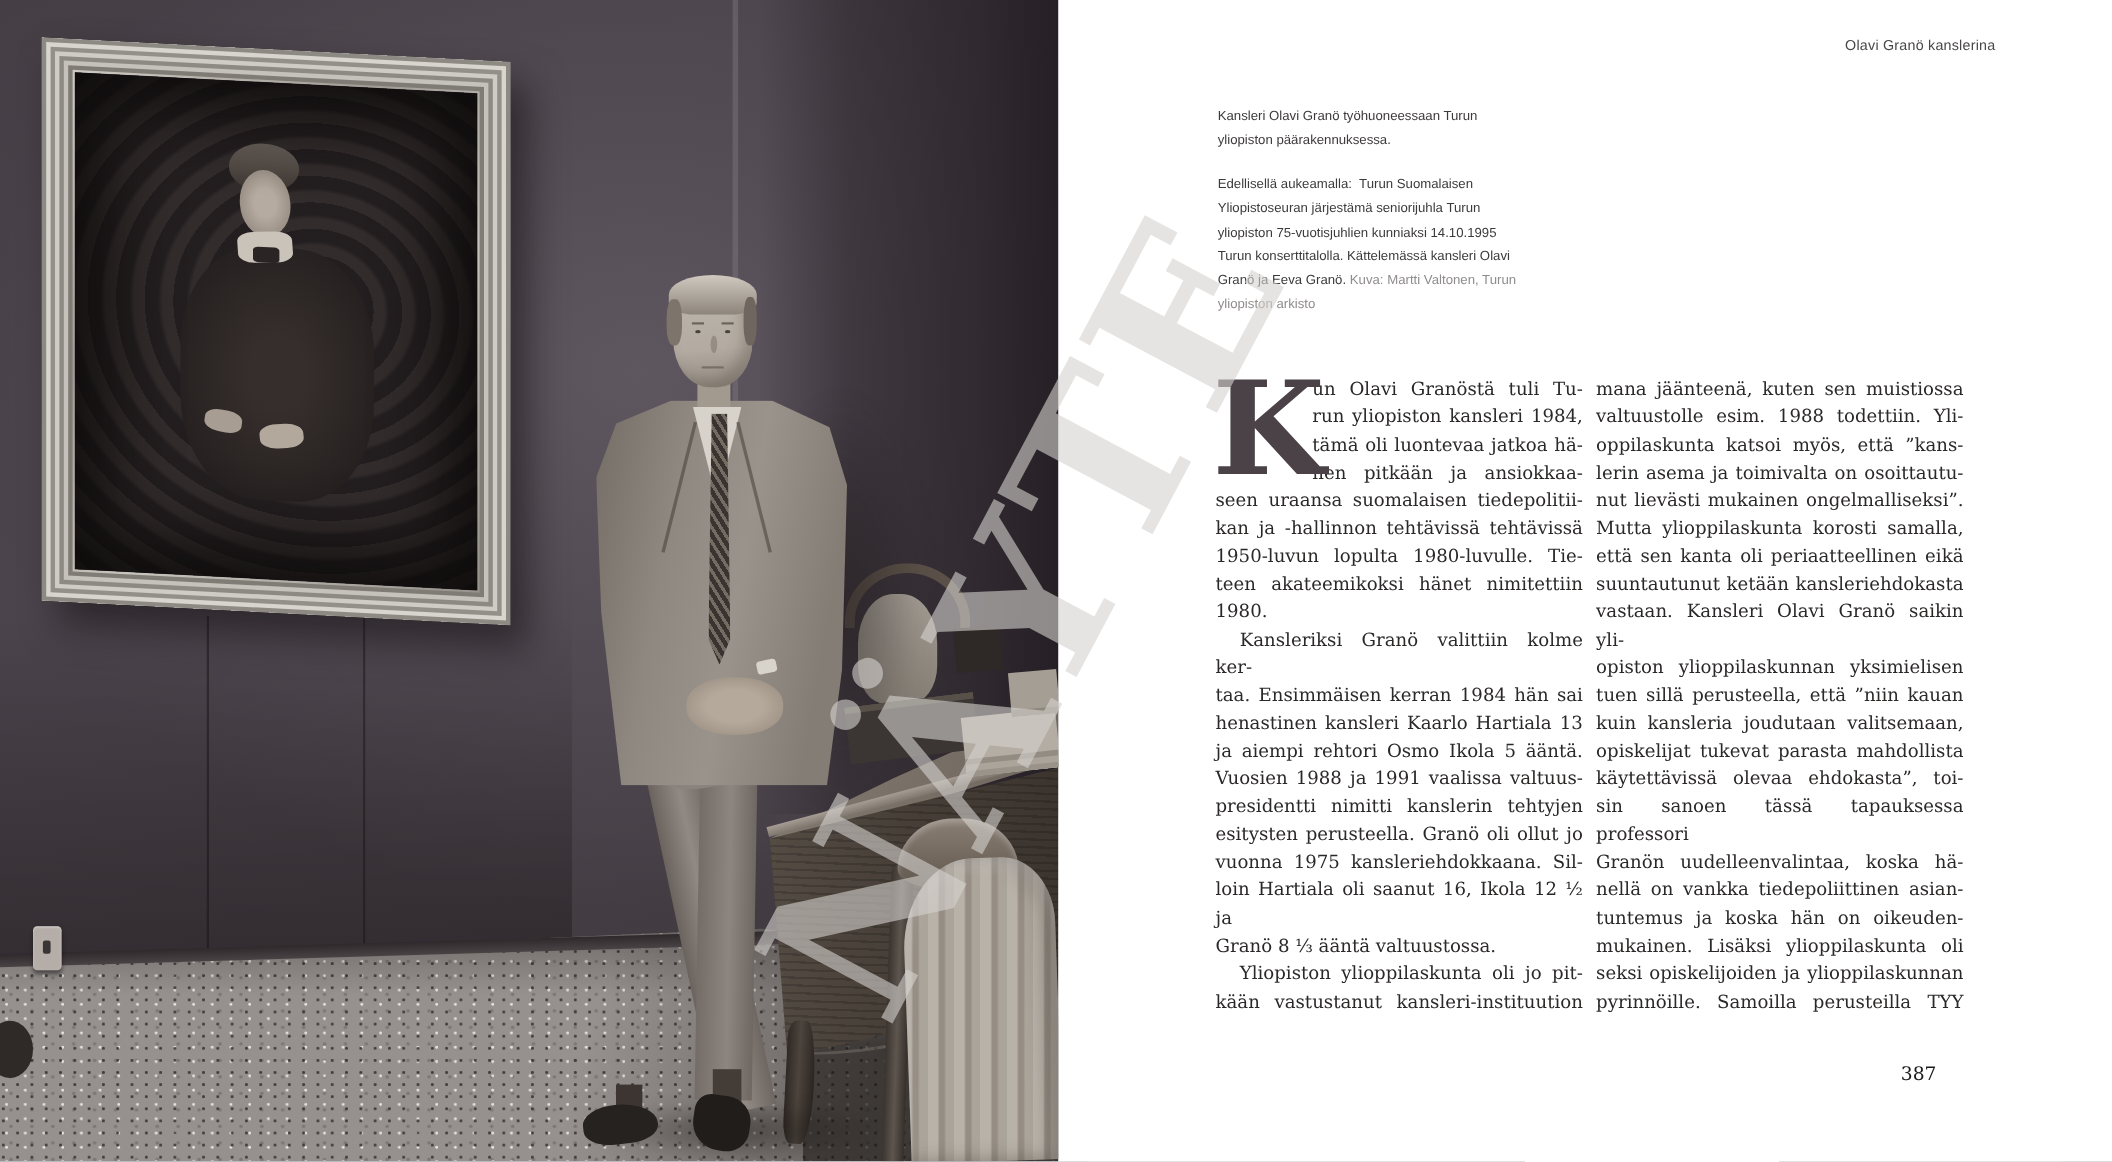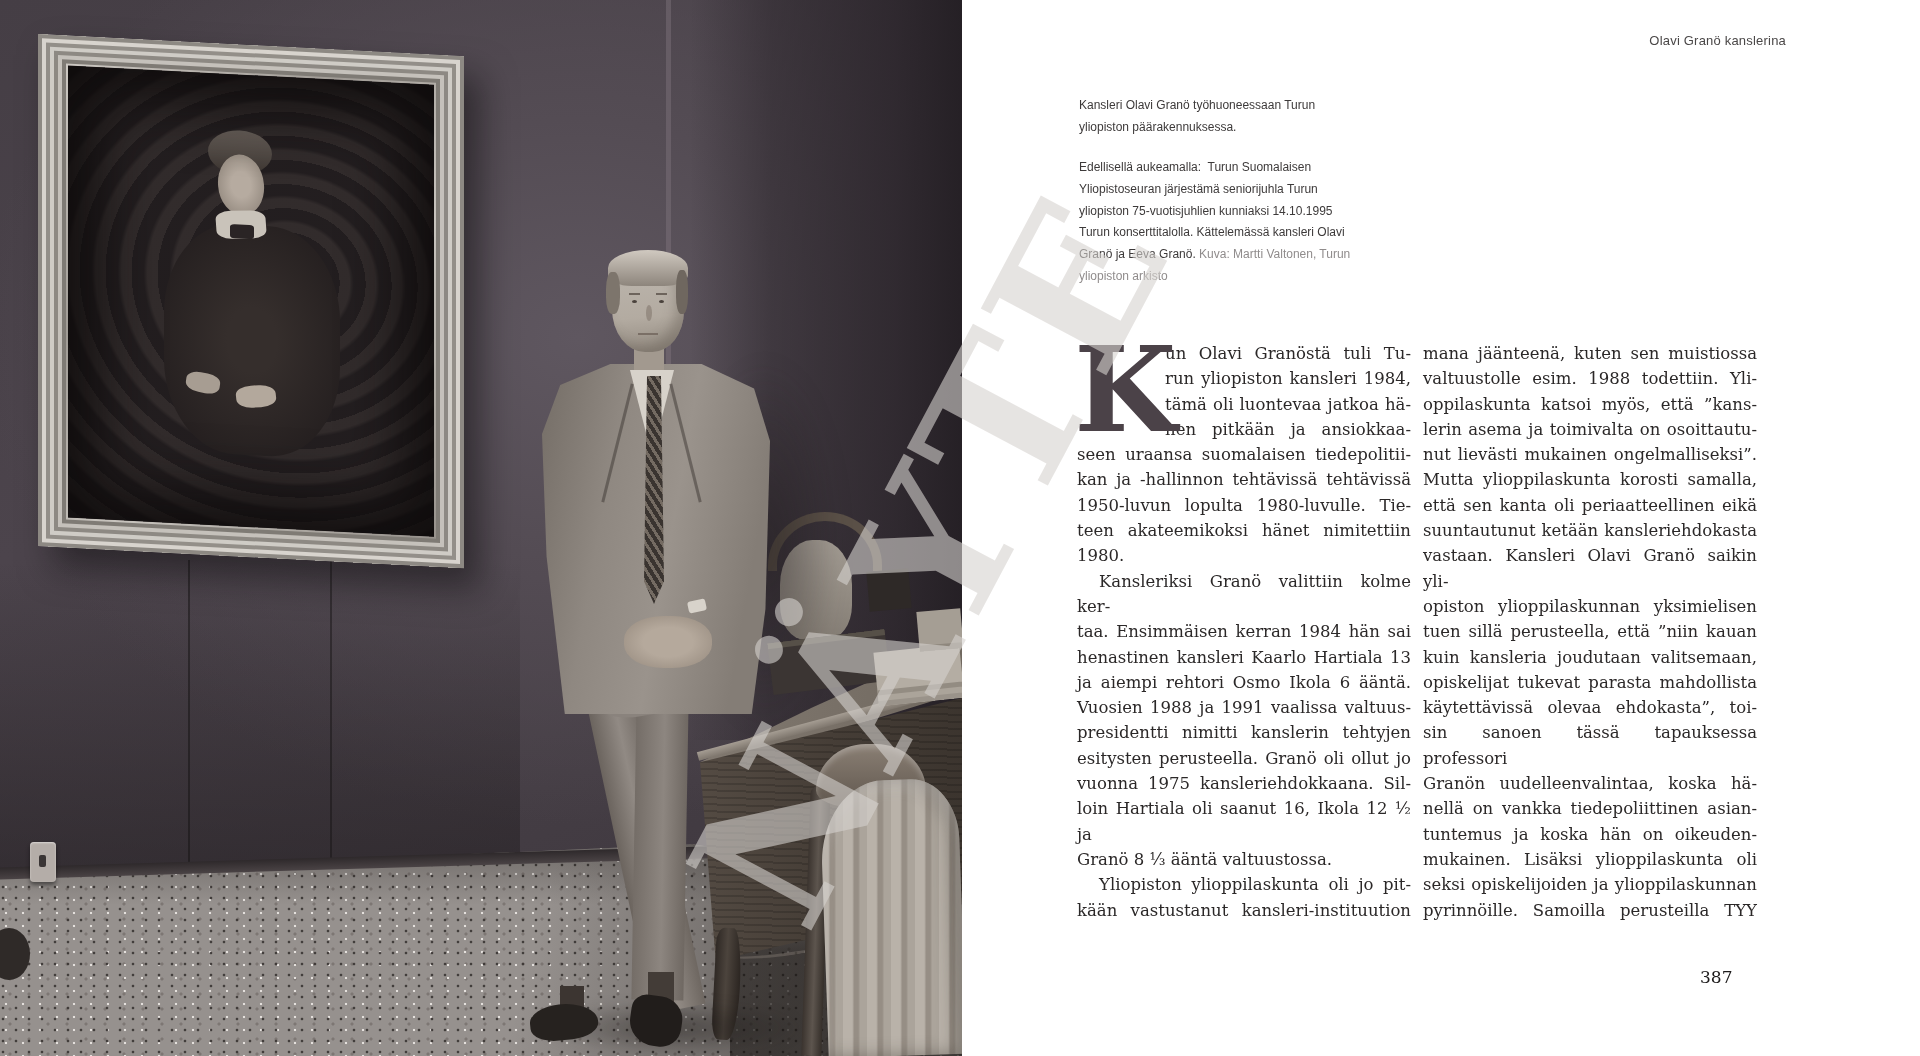--- a/index.html
+++ b/index.html
@@ -142,21 +142,21 @@
   .items{position:absolute;inset:0;z-index:14;}
   .it-box{position:absolute;left:770px;top:636px;width:118px;height:52px;transform:rotate(-7deg);
     background:#3b3533;box-shadow:inset 0 6px 0 #565048;}
   .it-papers1{position:absolute;left:876px;top:648px;width:86px;height:54px;transform:rotate(-6deg);
     background:#b4ada3;box-shadow:inset 0 -5px 0 #9a938a, inset 0 -11px 0 #aba49a, inset 0 -16px 0 #938c82;}
   .it-papers2{position:absolute;left:918px;top:610px;width:44px;height:40px;transform:rotate(-5deg);
     background:#a59e94;box-shadow:inset 0 -6px 0 #8e877d;}
   .it-dark{position:absolute;left:868px;top:570px;width:42px;height:40px;transform:rotate(-5deg);background:#2e2927;}
   .blob-bl{position:absolute;left:-12px;top:928px;width:42px;height:52px;border-radius:50%;background:#2f2a28;z-index:6;}
   
-  .page-right{position:absolute;left:962px;top:0;width:884px;height:1056px;background:#ffffff;z-index:10;}
+  .page-right{position:absolute;left:990px;top:0;width:884px;height:1056px;background:#ffffff;z-index:10;}
   .running-header{position:absolute;right:60px;top:33px;font-size:13px;letter-spacing:.2px;color:#4a4747;}
   .caption{position:absolute;left:117px;font-size:12px;line-height:21.8px;color:#3d3a3a;}
   .caption .tline{text-align:left;text-align-last:auto;white-space:pre;}
   .caption-top{top:95px;}
   .caption-prev{top:157px;}
   .credit{color:#908c8c;}
   .bodycol{position:absolute;top:341px;width:334px;color:#2b2828;
     font-family:"DejaVu Serif","Liberation Serif",serif;font-size:16.5px;line-height:25.3px;}
   .col1{left:115px;}
   .col2{left:461px;}
@@ -296,21 +296,21 @@
         <div class="tline dc"><span>tämä oli luontevaa jatkoa hä-</span></div>
         <div class="tline dc"><span>nen pitkään ja ansiokkaa-</span></div>
         <div class="tline"><span>seen uraansa suomalaisen tiedepolitii-</span></div>
         <div class="tline"><span>kan ja -hallinnon tehtävissä tehtävissä</span></div>
         <div class="tline"><span>1950-luvun lopulta 1980-luvulle. Tie-</span></div>
         <div class="tline"><span>teen akateemikoksi hänet nimitettiin</span></div>
         <div class="tline end"><span>1980.</span></div>
         <div class="tline indent"><span>Kansleriksi Granö valittiin kolme ker-</span></div>
         <div class="tline"><span>taa. Ensimmäisen kerran 1984 hän sai</span></div>
         <div class="tline"><span>henastinen kansleri Kaarlo Hartiala 13</span></div>
-        <div class="tline"><span>ja aiempi rehtori Osmo Ikola 6 ääntä.</span></div>
+        <div class="tline"><span>ja aiempi rehtori Osmo Ikola 5 ääntä.</span></div>
         <div class="tline"><span>Vuosien 1988 ja 1991 vaalissa valtuus-</span></div>
         <div class="tline"><span>presidentti nimitti kanslerin tehtyjen</span></div>
         <div class="tline"><span>esitysten perusteella. Granö oli ollut jo</span></div>
         <div class="tline"><span>vuonna 1975 kansleriehdokkaana. Sil-</span></div>
         <div class="tline"><span>loin Hartiala oli saanut 16, Ikola 12 ½ ja</span></div>
         <div class="tline end"><span>Granö 8 ⅓ ääntä valtuustossa.</span></div>
         <div class="tline indent"><span>Yliopiston ylioppilaskunta oli jo pit-</span></div>
         <div class="tline"><span>kään vastustanut kansleri-instituution</span></div>
       </div>
 

